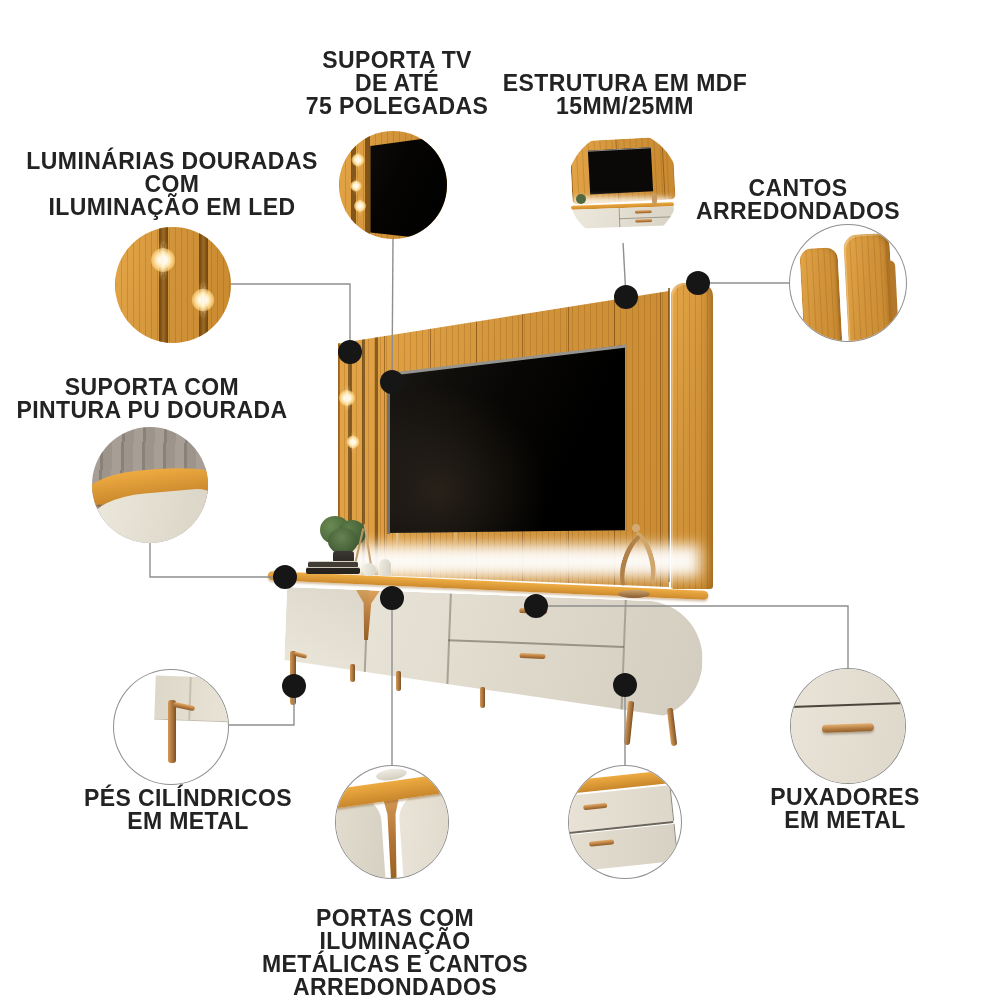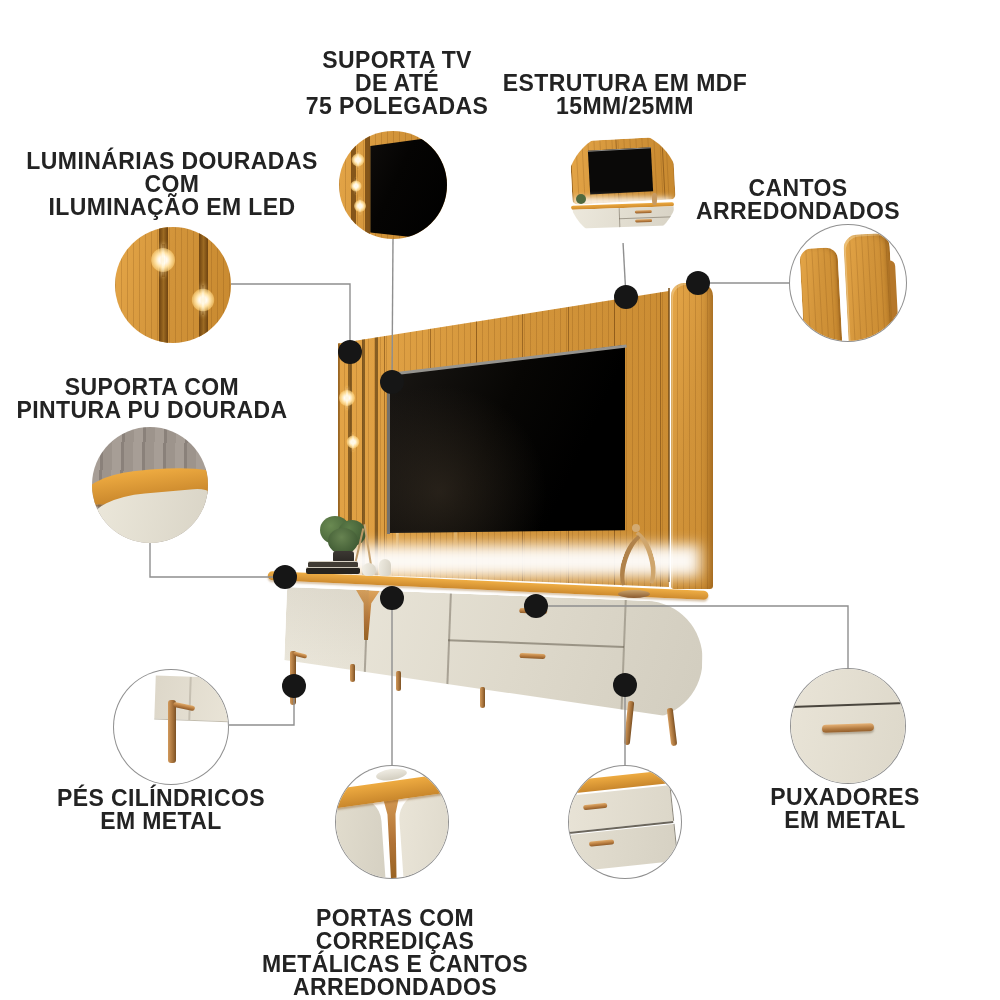--- a/index.html
+++ b/index.html
@@ -288,28 +288,28 @@
   <div class="label" style="left:798px;top:177px;">
     <div>CANTOS</div>
     <div>ARREDONDADOS</div>
   </div>
 
   <div class="label" style="left:152px;top:376px;">
     <div>SUPORTA COM</div>
     <div>PINTURA PU DOURADA</div>
   </div>
 
-  <div class="label" style="left:161px;top:787px;">
+  <div class="label" style="left:188px;top:787px;">
     <div>PÉS CILÍNDRICOS</div>
     <div>EM METAL</div>
   </div>
 
   <div class="label" style="left:395px;top:881px;margin-top:26px;">
     <div>PORTAS COM</div>
-    <div>CORREDIÇAS</div>
+    <div>ILUMINAÇÃO</div>
     <div>METÁLICAS E CANTOS</div>
     <div>ARREDONDADOS</div>
   </div>
 
 
   <div class="label" style="left:845px;top:786px;">
     <div>PUXADORES</div>
     <div>EM METAL</div>
   </div>
 

